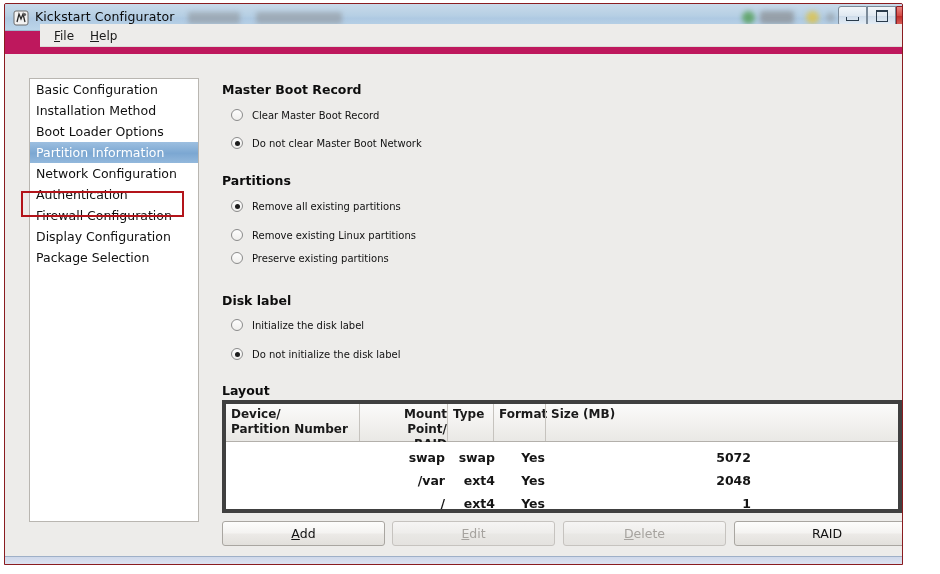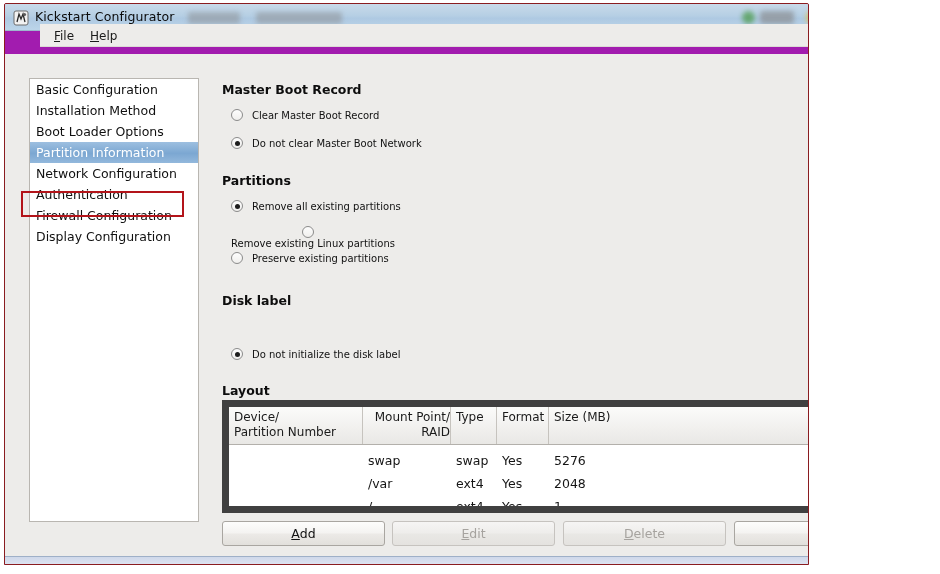--- a/index.html
+++ b/index.html
@@ -19,25 +19,25 @@
   #desktop {
     position: absolute; left: 0; top: 0;
     width: 940px; height: 574px;
     background: #ffffff;
   }
 
   
   #window {
     position: absolute;
     left: 4px; top: 3px;
-    width: 805px; height: 562px;
+    width: 899px; height: 562px;
     box-sizing: border-box;
     border: 1px solid #8a1c20;
     border-radius: 2px 2px 0 0;
-    background: #a21caf;
+    background: #be185d;
     overflow: hidden;
   }
   #window::before {
     content: "";
     position: absolute; left: 0; top: 0; right: 0; height: 3px;
     background: linear-gradient(to bottom, #d18287, #f0c8cb);
   }
 
   
   #titlebar {
@@ -204,24 +204,25 @@
     border-radius: 50%;
     background: #1d1d1d;
   }
   .radio-label { font-size: 10px; color: #111111; white-space: nowrap; }
 
   
   #table-wrap {
     position: absolute;
     left: 7px; top: 346px;
     width: 680px; height: 113px;
-    border: 7px solid #404040;
+    border: 4px solid #404040;
     background: #ffffff;
     box-sizing: border-box;
     overflow: hidden;
+    font-weight: bold;
   }
   #thead {
     position: absolute; left: 0; top: 0;
     width: 100%; height: 38px;
     background: linear-gradient(to bottom, #fbfbfa 0%, #f2f1ef 52%, #e9e8e5 100%);
     border-bottom: 1px solid #b3b0ab;
     box-sizing: border-box;
   }
   .th {
     position: absolute; top: 0;
@@ -246,20 +247,21 @@
     width: 100%; height: 74px;
     background: #ffffff;
     overflow: hidden;
   }
   .trow {
     position: absolute;
     left: 0; width: 100%; height: 21px;
     font-size: 12.5px;
     color: #151515;
     cursor: default;
+    text-align: right;
   }
   .trow .c { position: absolute; top: 2px; white-space: nowrap; }
   .c-device { left: 6px;   width: 125px; }
   .c-mount  { left: 139px; width: 80px; }
   .c-type   { left: 227px; width: 42px; }
   .c-format { left: 273px; width: 46px; }
   .c-size   { left: 325px; width: 200px; }
 
   
   #row-clip {
@@ -394,20 +396,21 @@
 
     <div id="sidebar">
         <div class="side-item"><span>Basic Configuration</span></div>
         <div class="side-item"><span>Installation Method</span></div>
         <div class="side-item"><span>Boot Loader Options</span></div>
         <div class="side-item selected"><span>Partition Information</span></div>
         <div class="side-item"><span>Network Configuration</span></div>
         <div class="side-item"><span>Authentication</span></div>
         <div class="side-item"><span>Firewall Configuration</span></div>
         <div class="side-item"><span>Display Configuration</span></div>
+        <div class="side-item"><span>Package Selection</span></div>
       </div>
     <div id="annot-box"></div>
 
     <div id="content">
 
       <div class="group-title" style="left:7px; top:28px;">Master Boot Record</div>
 
       <div class="radio-row" style="left:16px; top:52px;">
         <span class="radio"></span>
         <span class="radio-label">Clear Master Boot Record</span>
@@ -416,31 +419,35 @@
         <span class="radio checked"></span>
         <span class="radio-label">Do not clear Master Boot Network</span>
       </div>
 
       <div class="group-title" style="left:7px; top:119px;">Partitions</div>
 
       <div class="radio-row" style="left:16px; top:143px;">
         <span class="radio checked"></span>
         <span class="radio-label">Remove all existing partitions</span>
       </div>
-      <div class="radio-row" style="left:16px; top:172px;flex-direction:column;">
+      <div class="radio-row" style="left:16px; top:172px;">
         <span class="radio"></span>
         <span class="radio-label">Remove existing Linux partitions</span>
       </div>
       <div class="radio-row" style="left:16px; top:195px;">
         <span class="radio"></span>
         <span class="radio-label">Preserve existing partitions</span>
       </div>
 
       <div class="group-title" style="left:7px; top:239px;">Disk label</div>
 
+      <div class="radio-row" style="left:16px; top:262px;">
+        <span class="radio"></span>
+        <span class="radio-label">Initialize the disk label</span>
+      </div>
       <div class="radio-row" style="left:16px; top:291px;">
         <span class="radio checked"></span>
         <span class="radio-label">Do not initialize the disk label</span>
       </div>
 
       <div class="group-title" style="left:7px; top:329px;">Layout</div>
 
       <div id="table-wrap">
         <div id="thead">
           <div class="th" id="th-device">Device/
@@ -451,21 +458,21 @@
           <div class="th" id="th-format">Format</div>
           <div class="th" id="th-size">Size (MB)</div>
         </div>
         <div id="tbody">
           <div id="row-clip"><span class="c c-device"></span></div>
         <div class="trow" style="top: 6px;">
               <span class="c c-device"></span>
               <span class="c c-mount">swap</span>
               <span class="c c-type">swap</span>
               <span class="c c-format">Yes</span>
-              <span class="c c-size">5276</span>
+              <span class="c c-size">5072</span>
             </div>
             <div class="trow" style="top: 29px;">
               <span class="c c-device"></span>
               <span class="c c-mount">/var</span>
               <span class="c c-type">ext4</span>
               <span class="c c-format">Yes</span>
               <span class="c c-size">2048</span>
             </div>
             <div class="trow" style="top: 52px;">
               <span class="c c-device"></span>

